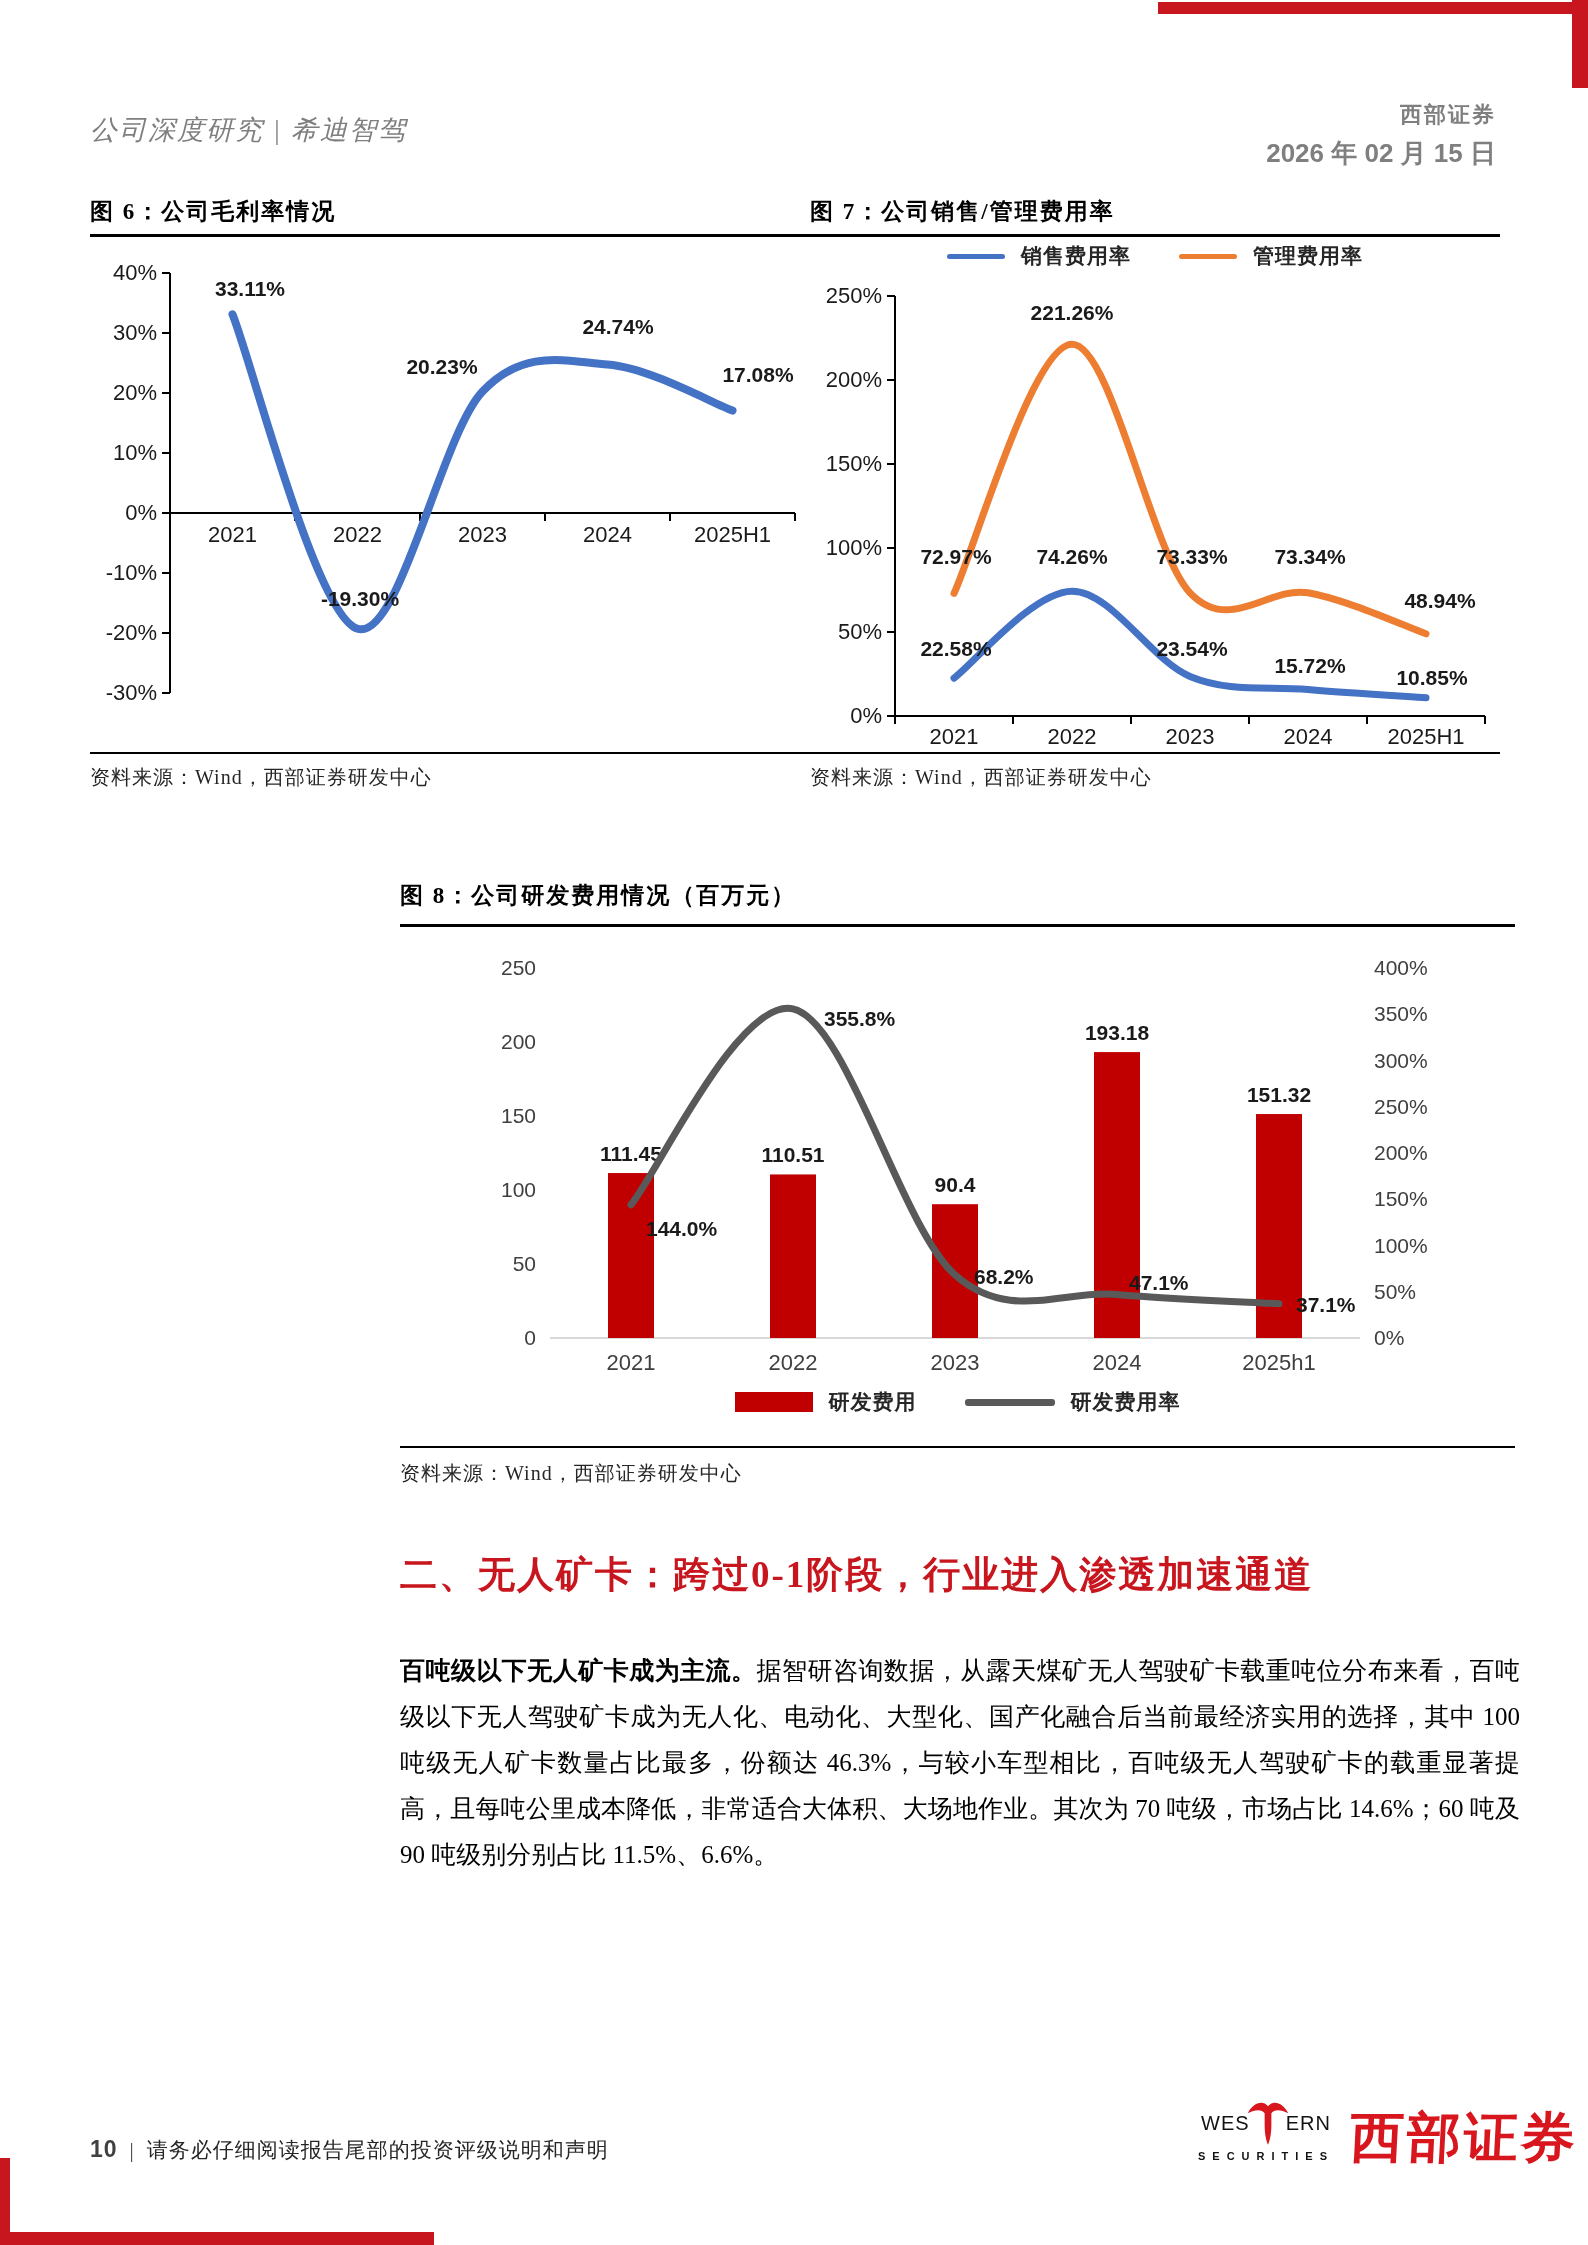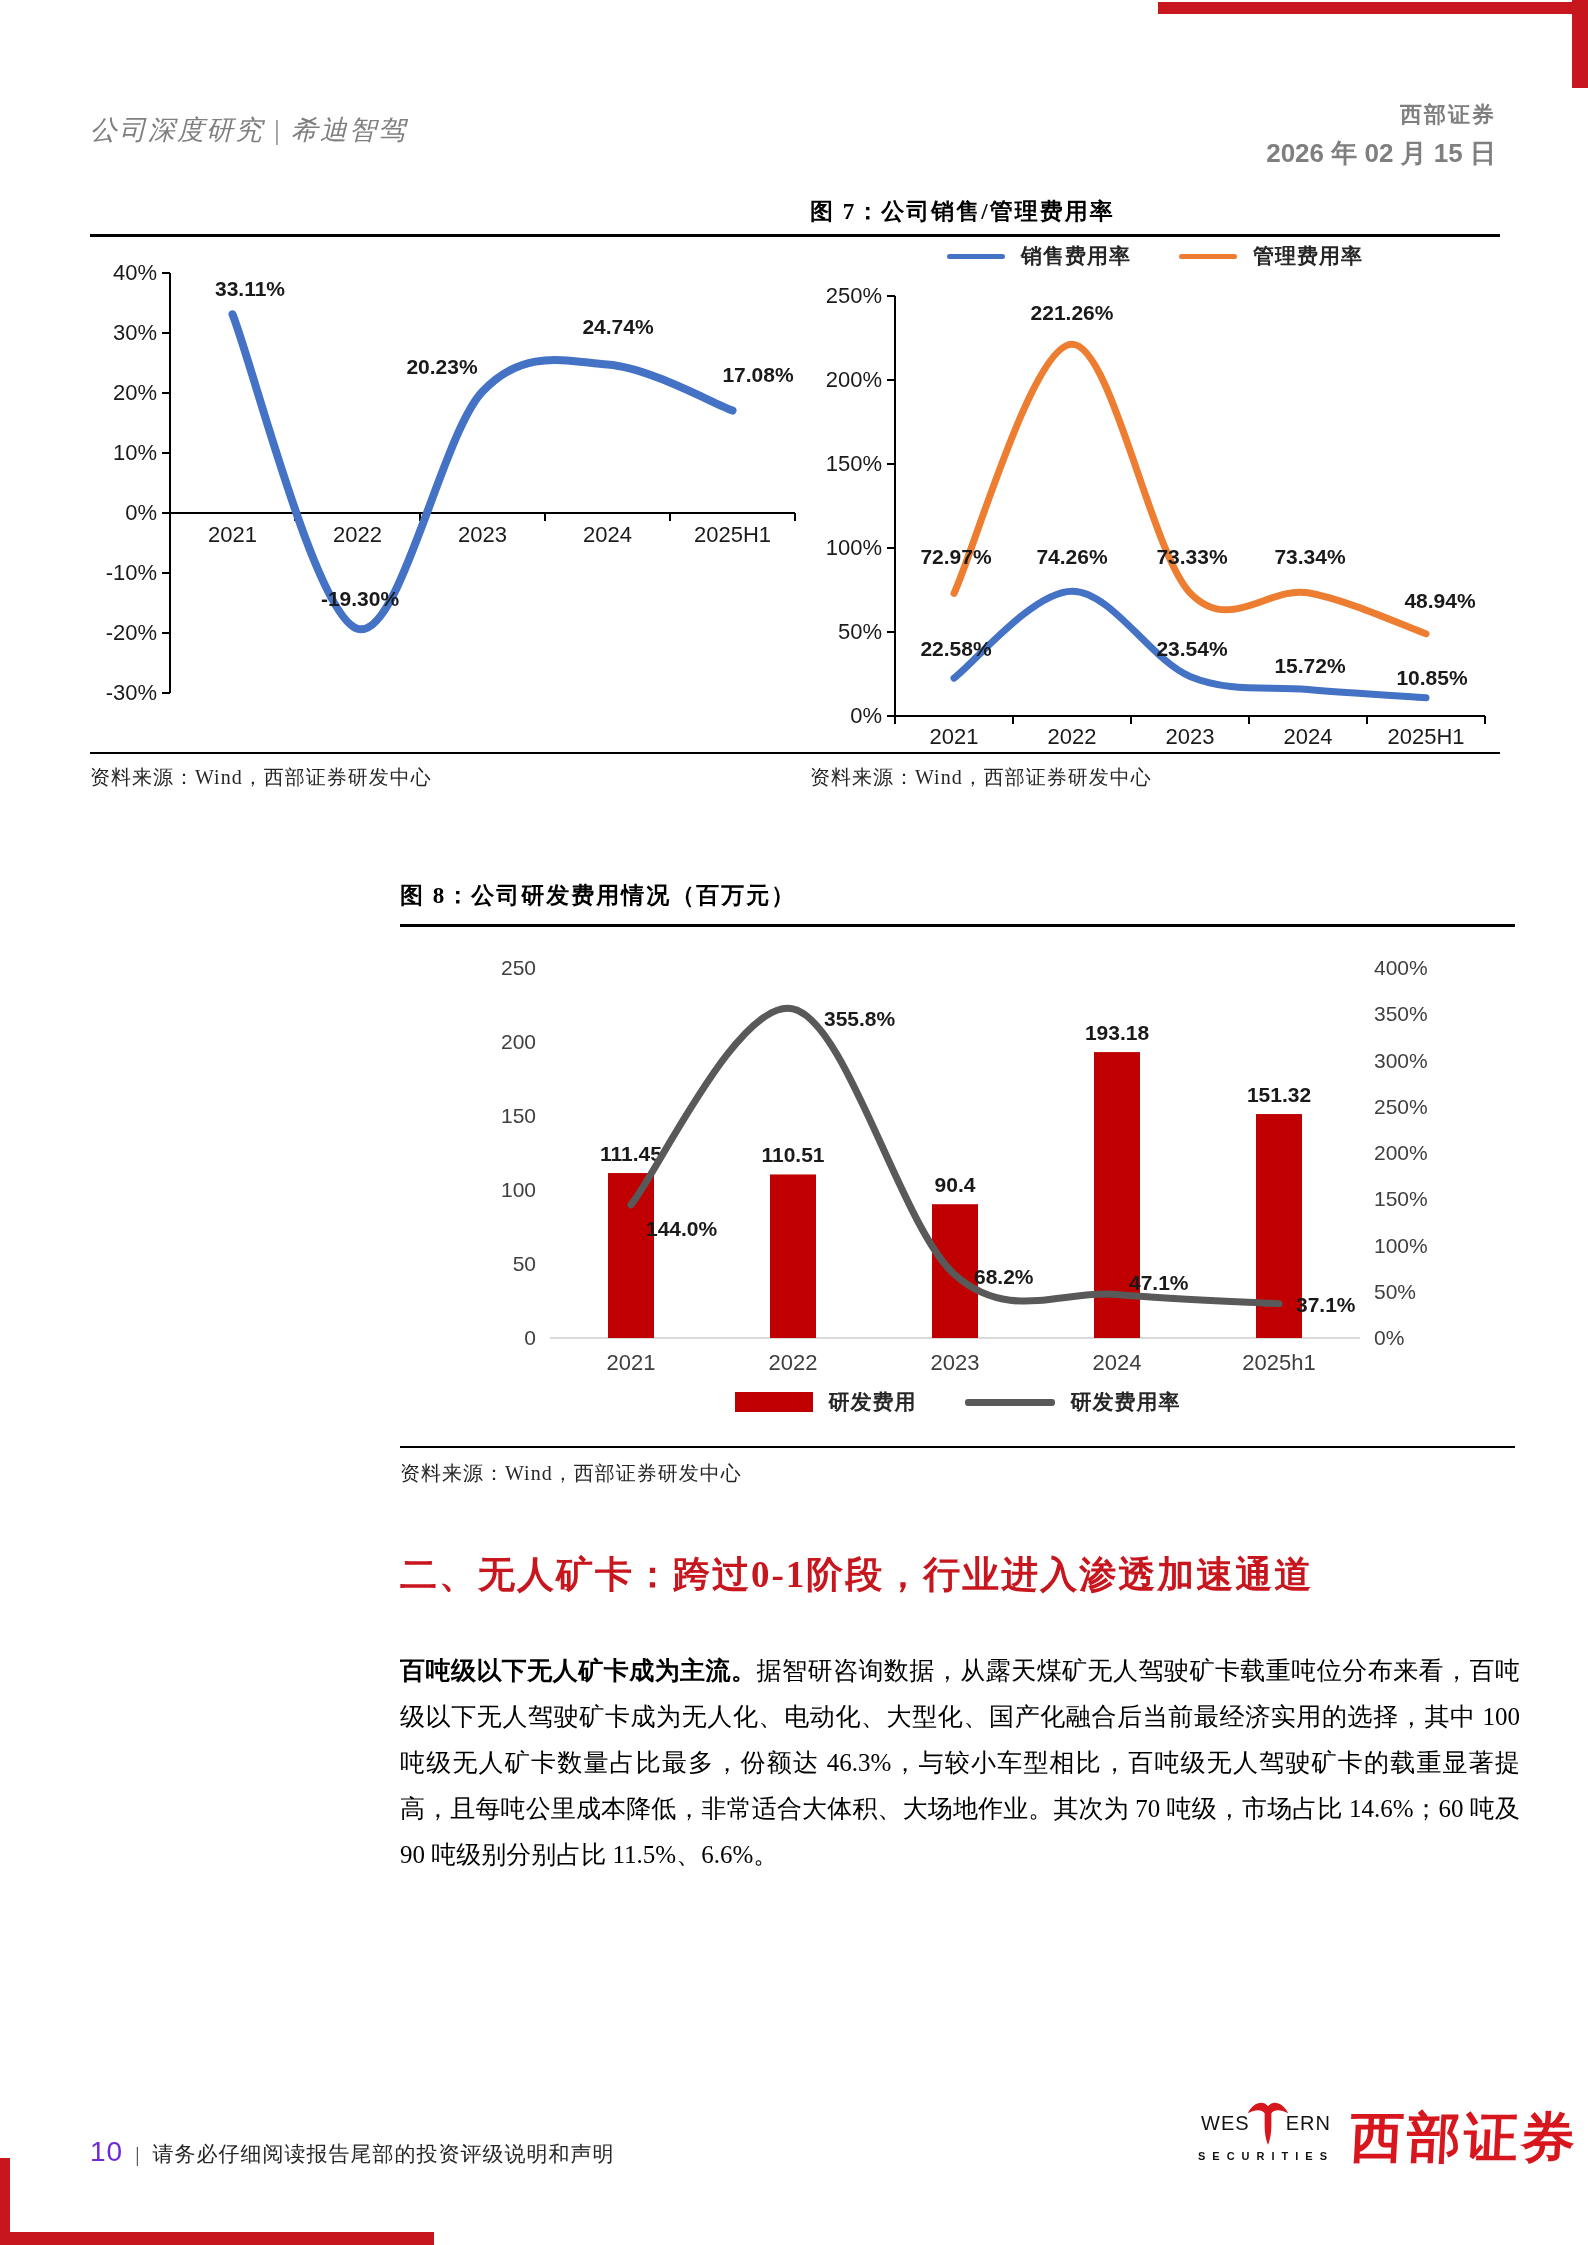--- a/index.html
+++ b/index.html
@@ -57,21 +57,21 @@
   }
   .body-text { position:absolute; left:400px; top:1628px; width:1120px; text-align:justify; }
   .body-text .p1 { font-size:26px; line-height:53px; }
   .body-text .p2 { font-size:25px; line-height:46px; margin-top:20px; }
   .body-text b { font-weight:700; }
   
   .footer-left {
     position:absolute; left:90px; top:2136px; font-size:21px; color:#262626;
     display:flex; align-items:baseline; letter-spacing:1px;
   }
-  .page-num { color:#6d28d9; font-weight:400; font-size:28px; font-family:"Liberation Sans",sans-serif; }
+  .page-num { color:#404040; font-weight:700; font-size:23px; font-family:"Liberation Sans",sans-serif; }
   .footer-sep { margin:0 12px; color:#444; }
   .logo { position:absolute; left:1198px; top:2098px; display:flex; align-items:flex-end; gap:16px; }
   .logo-en { display:flex; flex-direction:column; align-items:center; }
   .western-row { display:flex; align-items:center; font-family:"Liberation Sans",sans-serif;
                  font-weight:400; font-size:20px; color:#121212; letter-spacing:1px; line-height:0.9; }
   .bull-svg { width:42px; height:50px; margin:0 -3px -1px -3px; }
   .securities { font-family:"Liberation Sans",sans-serif; font-size:11px; font-weight:700;
                 letter-spacing:7px; color:#121212; margin-top:3px; }
   .logo-cn { font-size:54px; font-weight:900; color:#d7161e; letter-spacing:3px; line-height:0.85;
              font-family:"Liberation Serif",serif; transform:skewX(-3deg); }
@@ -83,20 +83,21 @@
 
   <div class="header-left">公司深度研究 | 希迪智驾</div>
   <div class="header-right">
     <div class="header-brand">西部证券</div>
     <div class="header-date">2026 年 02 月 15 日</div>
   </div>
   <div class="deco deco-top-h"></div>
   <div class="deco deco-top-v"></div>
 
   <div class="fig-panel" id="fig6-panel">
+    <div class="fig-title">图 6：公司毛利率情况</div>
     <div class="title-rule"></div>
     <svg class="fig-svg" id="fig6-svg" width="725" height="460">
         <line x1="80" y1="25" x2="80" y2="445" stroke="#000" stroke-width="2"></line>
         <line x1="72" y1="445" x2="80" y2="445" stroke="#000" stroke-width="2"></line>
         <text x="67" y="452" font-family="Liberation Sans, DejaVu Sans, sans-serif" font-size="22" font-weight="400" fill="#1a1a1a" text-anchor="end">-30%</text>
         <line x1="72" y1="385" x2="80" y2="385" stroke="#000" stroke-width="2"></line>
         <text x="67" y="392" font-family="Liberation Sans, DejaVu Sans, sans-serif" font-size="22" font-weight="400" fill="#1a1a1a" text-anchor="end">-20%</text>
         <line x1="72" y1="325" x2="80" y2="325" stroke="#000" stroke-width="2"></line>
         <text x="67" y="332" font-family="Liberation Sans, DejaVu Sans, sans-serif" font-size="22" font-weight="400" fill="#1a1a1a" text-anchor="end">-10%</text>
         <line x1="72" y1="265" x2="80" y2="265" stroke="#000" stroke-width="2"></line>

